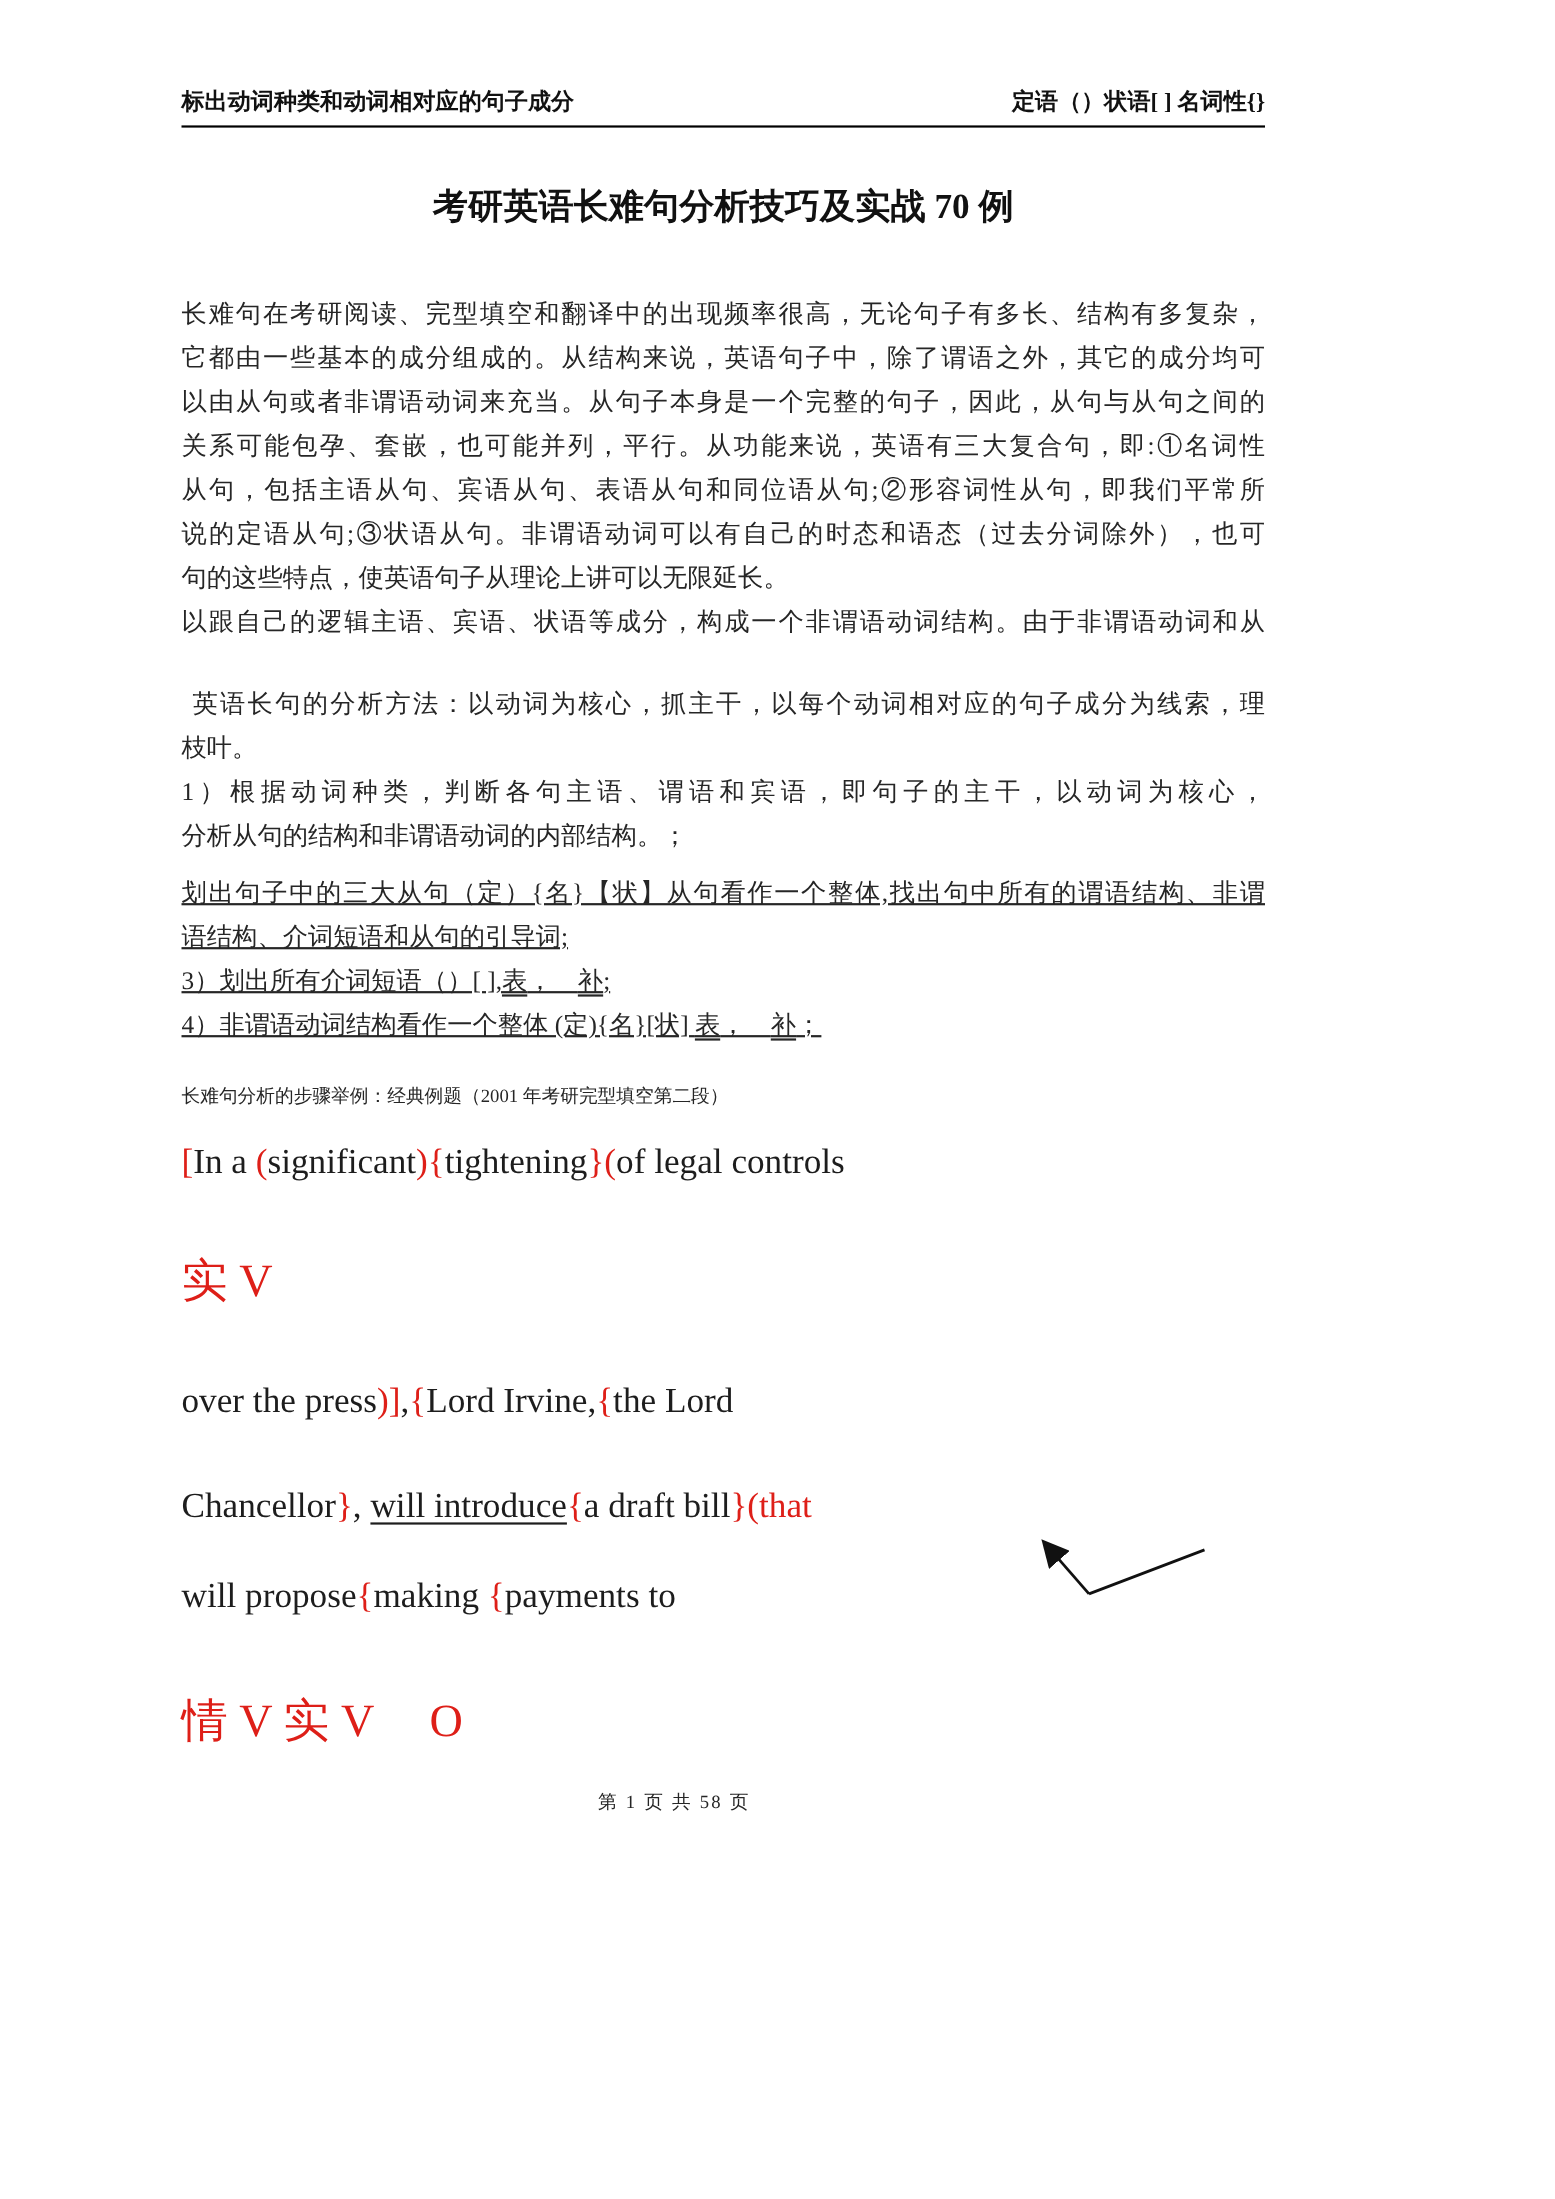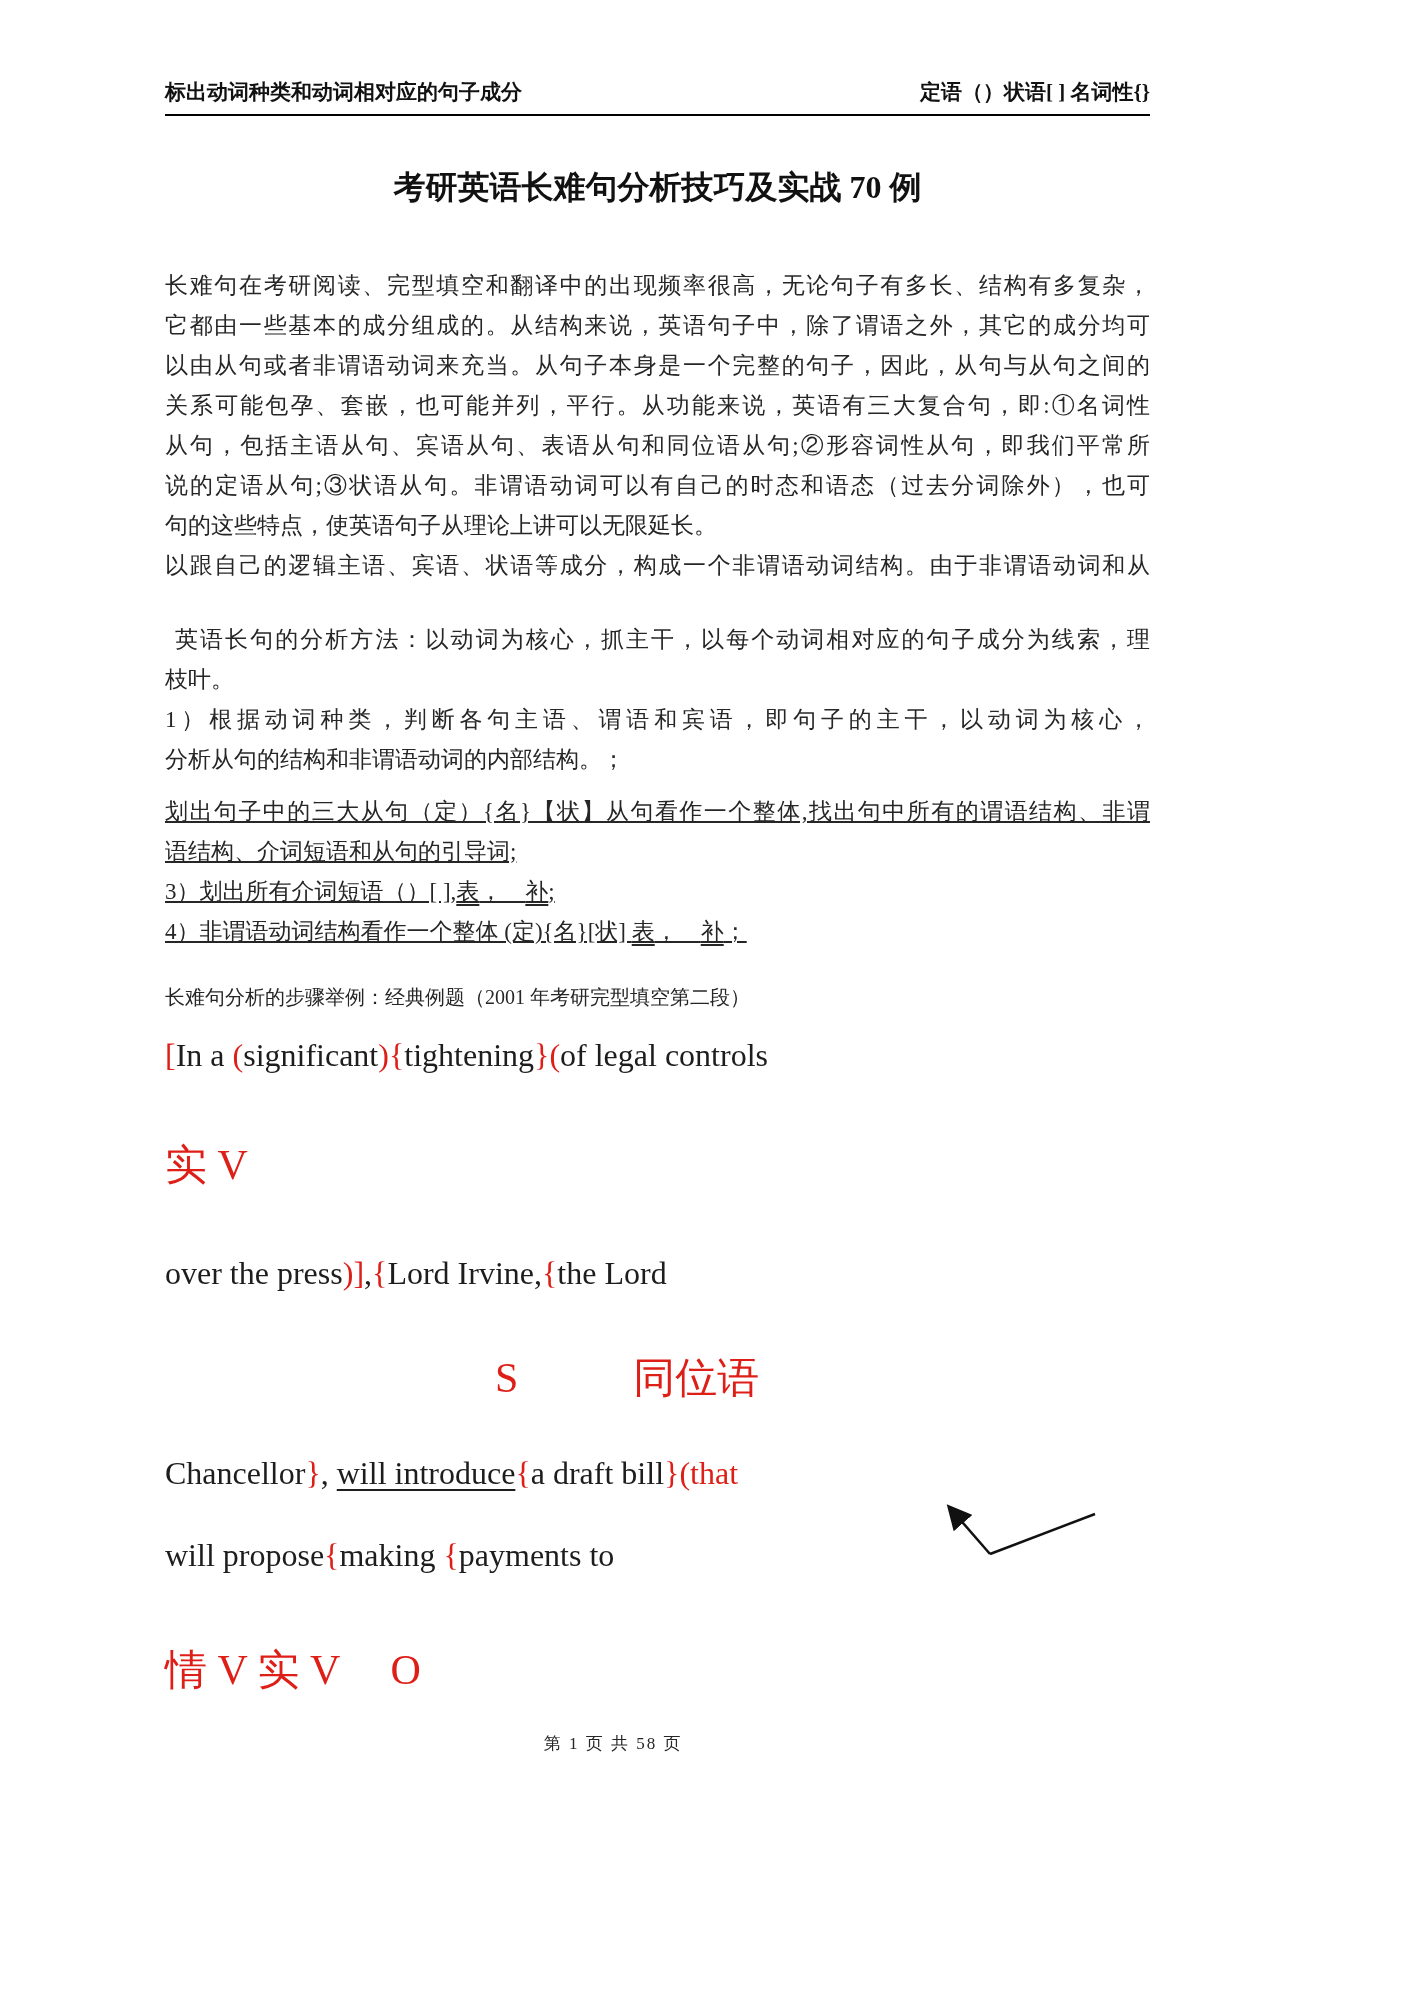--- a/index.html
+++ b/index.html
@@ -26,21 +26,21 @@
   .para { }
   .p-intro  { margin-top:56px; }
   .p-method { margin-top:34px; }
   .p-steps  { margin-top:12px;text-decoration:underline; }
   .body-line { font-size:23px; line-height:40px; color:#262626; }
   .fill { text-align:justify; text-align-last:justify; }
   .indent { padding-left:10px; }
 
   .u { text-decoration:underline; text-decoration-thickness:2px; text-underline-offset:5px; }
 
-  .caption { margin-top:25px; font-size:20px; line-height:40px; color:#262626; }
+  .caption { margin-top:25px; font-size:17px; line-height:40px; color:#262626; }
 
   .big { font-size:32px; line-height:56px; color:#1d1d1d; white-space:nowrap; }
   .red { color:var(--red,#de1f18); }
   .lab { font-size:42px; line-height:56px; color:var(--red,#de1f18); white-space:nowrap; }
 
   .lineA { margin-top:10px; }
   .lab1  { margin-top:54px; }
   .lineC { margin-top:52px; }
   .lab2  { margin-top:49px; }
   .lineE { margin-top:39px; position:relative; }
@@ -98,21 +98,20 @@
     </div>
 
     <div class="caption">长难句分析的步骤举例：经典例题（2001 年考研完型填空第二段）</div>
 
     <div class="big lineA"><span class="red">[</span><span>In a </span><span class="red">(</span><span>significant</span><span class="red">){</span><span>tightening</span><span class="red">}(</span><span>of legal controls</span></div>
 
     <div class="lab lab1">实 V</div>
 
     <div class="big lineC"><span>over the press</span><span class="red">)]</span><span>,</span><span class="red">{</span><span>Lord Irvine,</span><span class="red">{</span><span>the Lord</span></div>
 
-    <div class="lab lab2"><span class="sp-s">S</span><span class="sp-ap">同位语</span></div>
 
     <div class="big lineE"><span>Chancellor</span><span class="red">}</span><span>, </span><span class="u">will introduce</span><span class="red">{</span><span>a draft bill</span><span class="red">}(that</span>
       <svg class="arrow-svg" width="170" height="65" viewBox="0 0 170 65">
         <defs>
           <marker id="ah" markerWidth="10" markerHeight="10" refX="8" refY="5" orient="auto">
             <path d="M0,0 L10,5 L0,10 z" fill="#111"></path>
           </marker>
         </defs>
         <line x1="55" y1="57" x2="15" y2="11" stroke="#111" stroke-width="2.5" marker-end="url(#ah)"></line>
         <line x1="55" y1="57" x2="160" y2="17" stroke="#111" stroke-width="2.5"></line>

